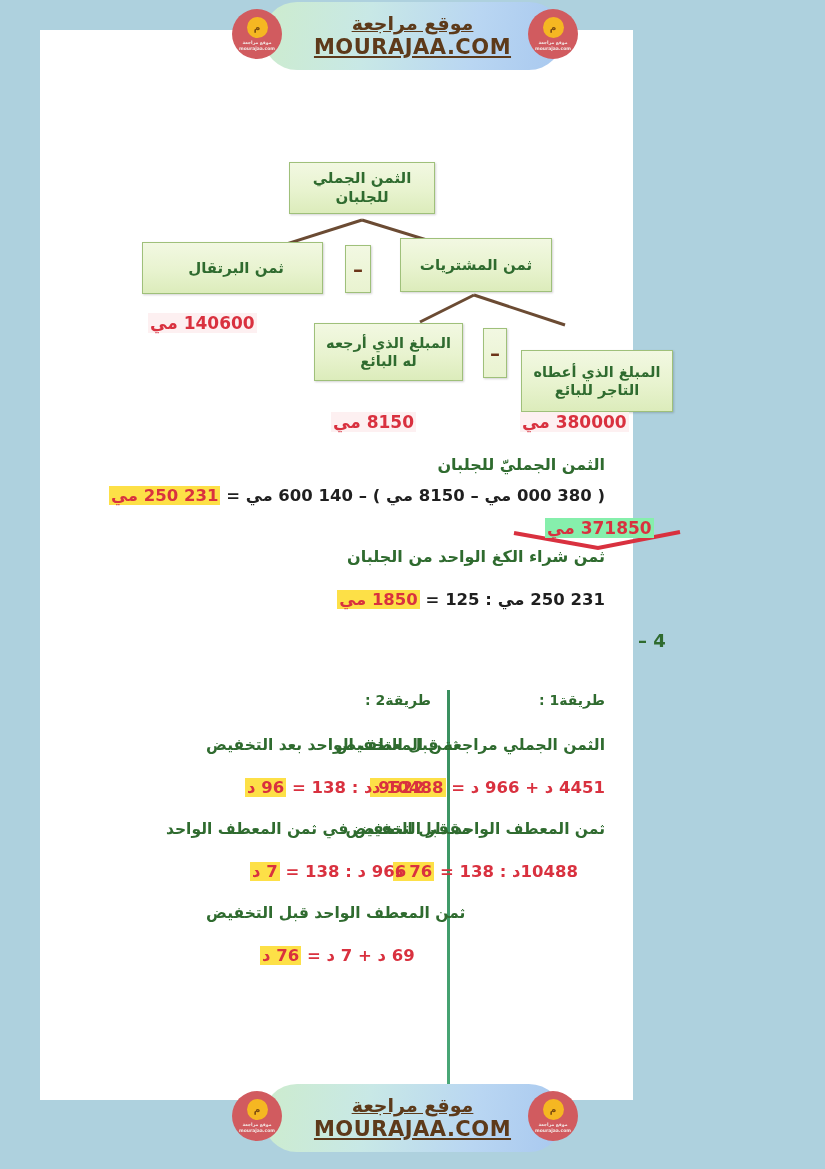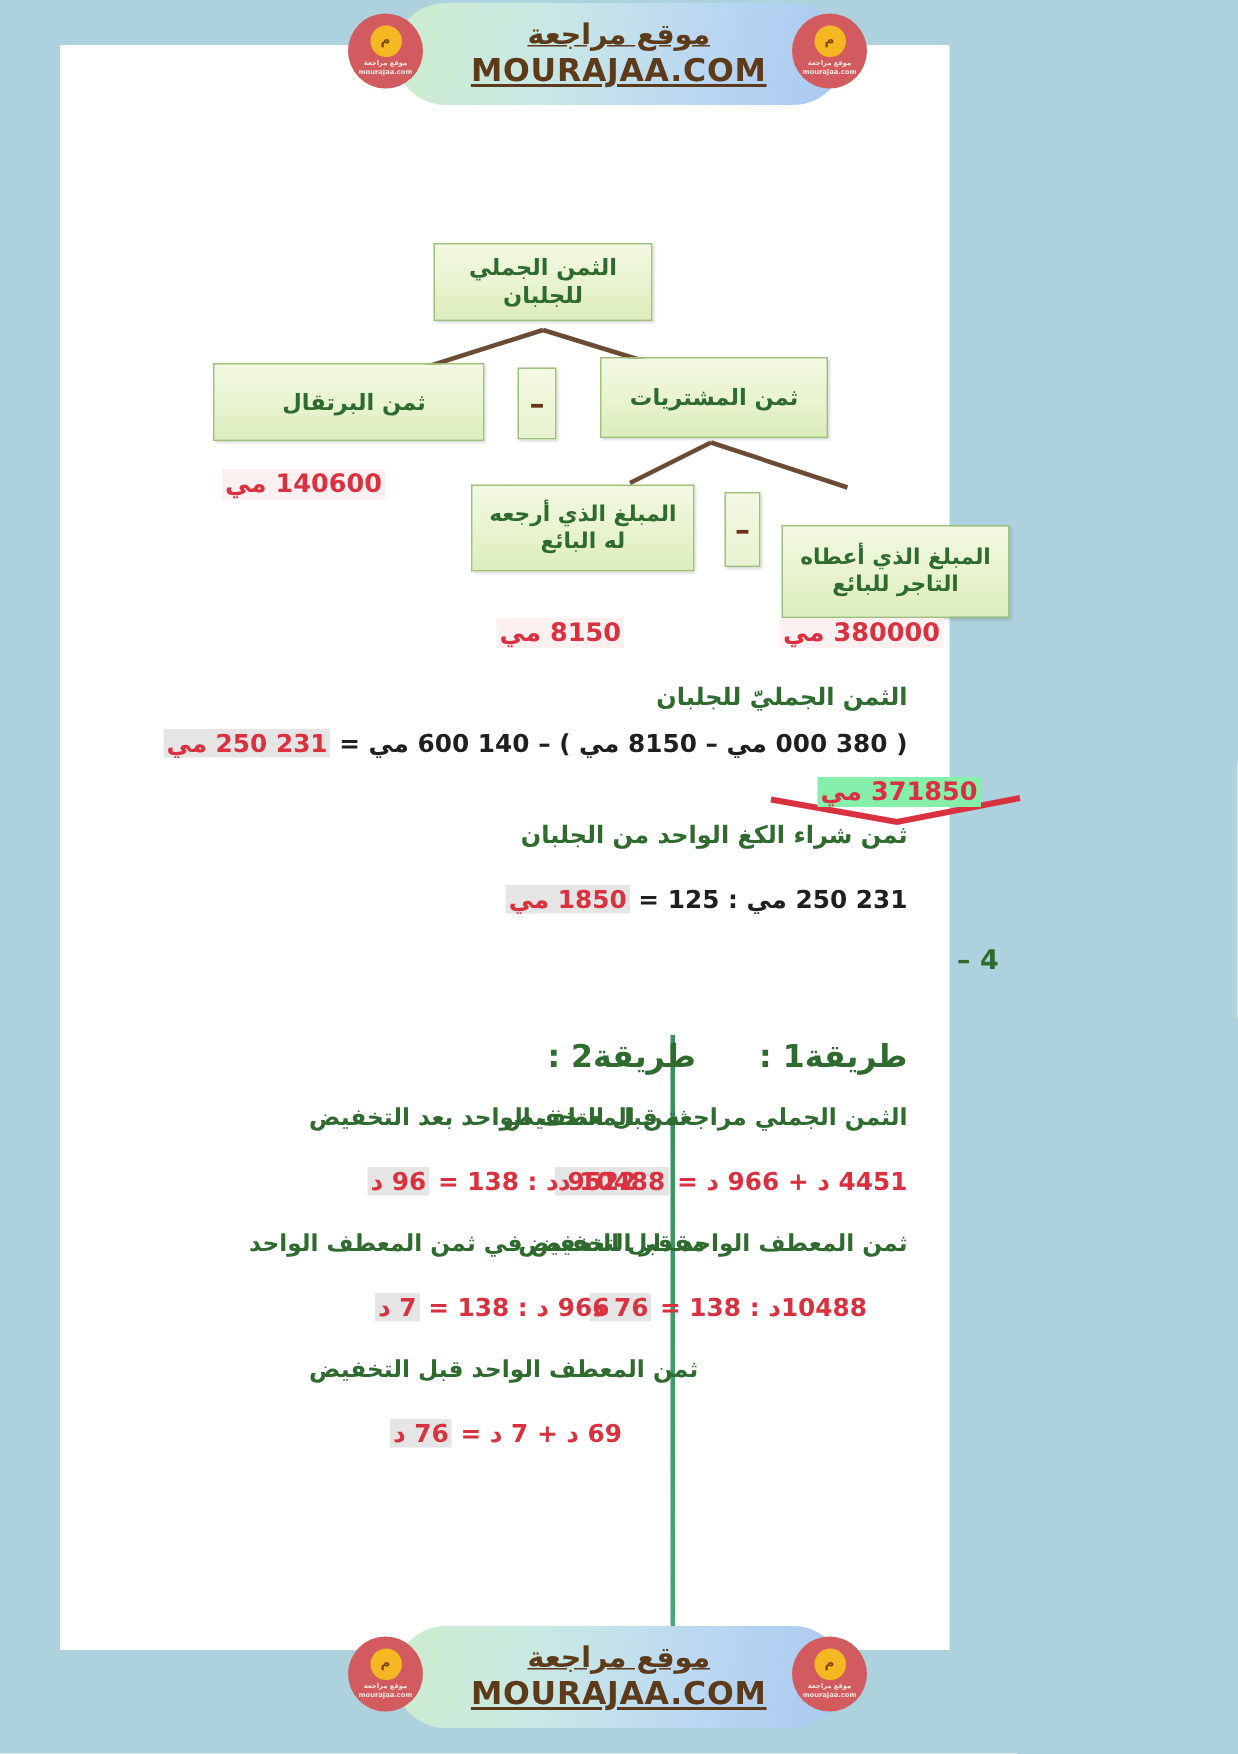--- a/index.html
+++ b/index.html
@@ -162,21 +162,21 @@
   .eq-line {
     position: absolute;
     direction: rtl;
     font-weight: bold;
     font-size: 16.5px;
     white-space: nowrap;
     color: #1f1f1f;
   }
   .eq-line .res {
     color: #d9313f;
-    background: #e5e5e5;
+    background: #fde047;
     padding: 0 2px;
   }
   .eq-line.all-red { color: #d9313f; }
   .eq-line.all-red .res { color: #d9313f; }
 
   .red-note {
     position: absolute;
     color: #d9313f;
     font-weight: bold;
     font-size: 17px;
@@ -204,21 +204,21 @@
     width: 3px;
     height: 400px;
     background: linear-gradient(180deg, #3a8f5f 0%, #3f9a68 50%, #4aa878 100%);
   }
 
   .col-title {
     position: absolute;
     direction: rtl;
     color: #2f6b2f;
     font-weight: bold;
-    font-size: 21px;
+    font-size: 14px;
     white-space: nowrap;
   }
 </style>
 </head>
 <body>
 
 <div class="banner" id="banner-top">
   <div class="logo-badge left">
     <div class="logo-emblem">م</div>
     <div class="logo-cap">موقع مراجعة</div>

